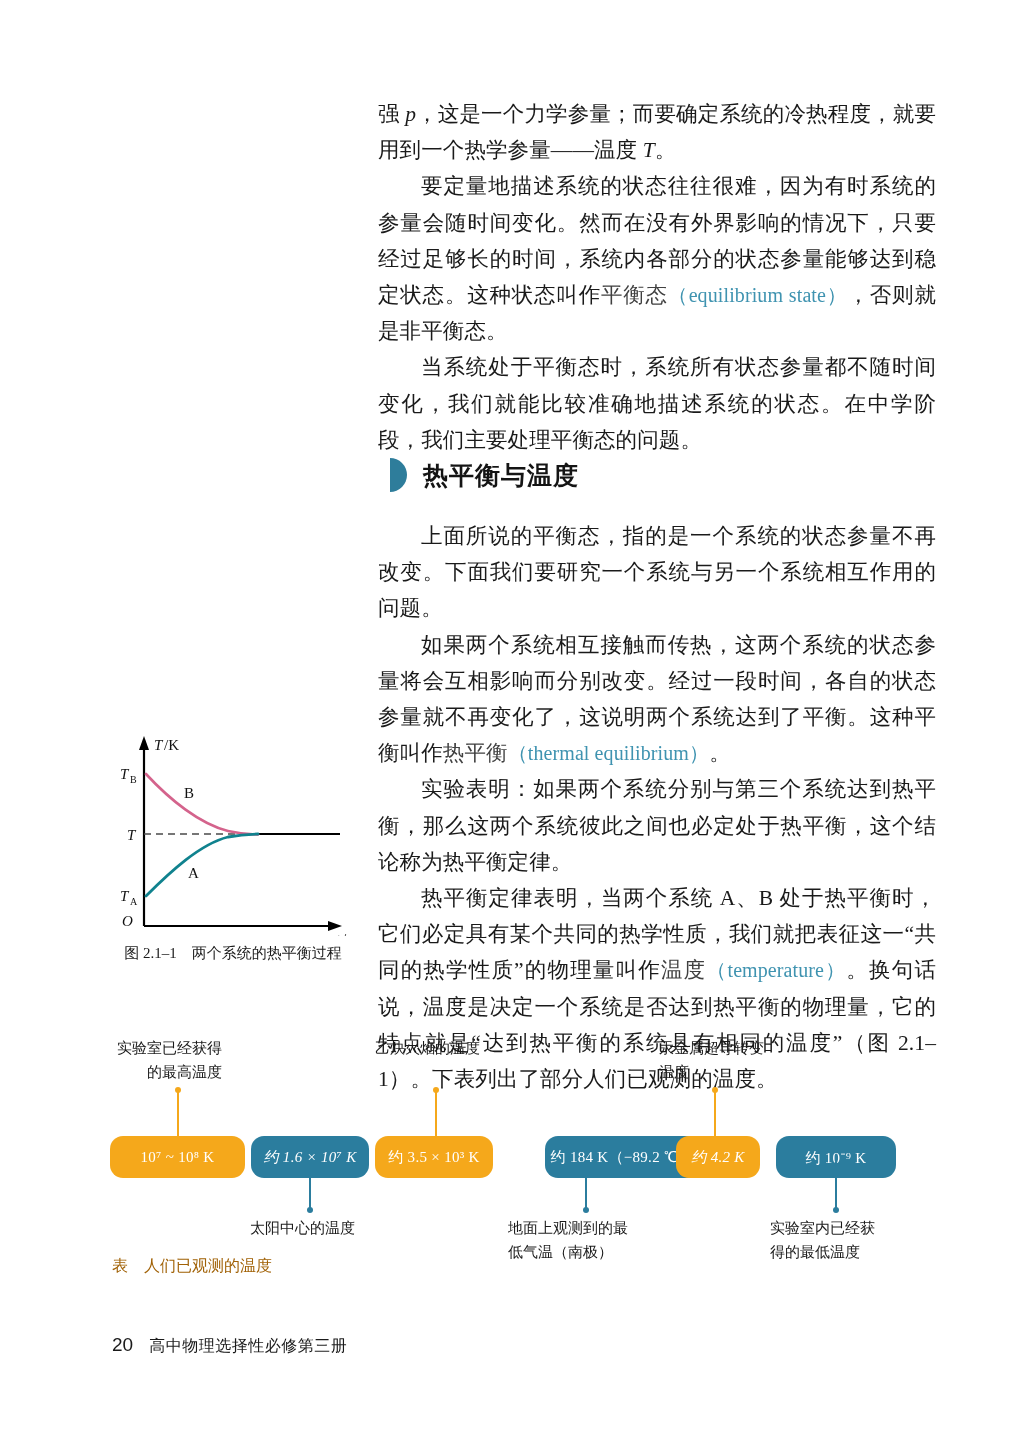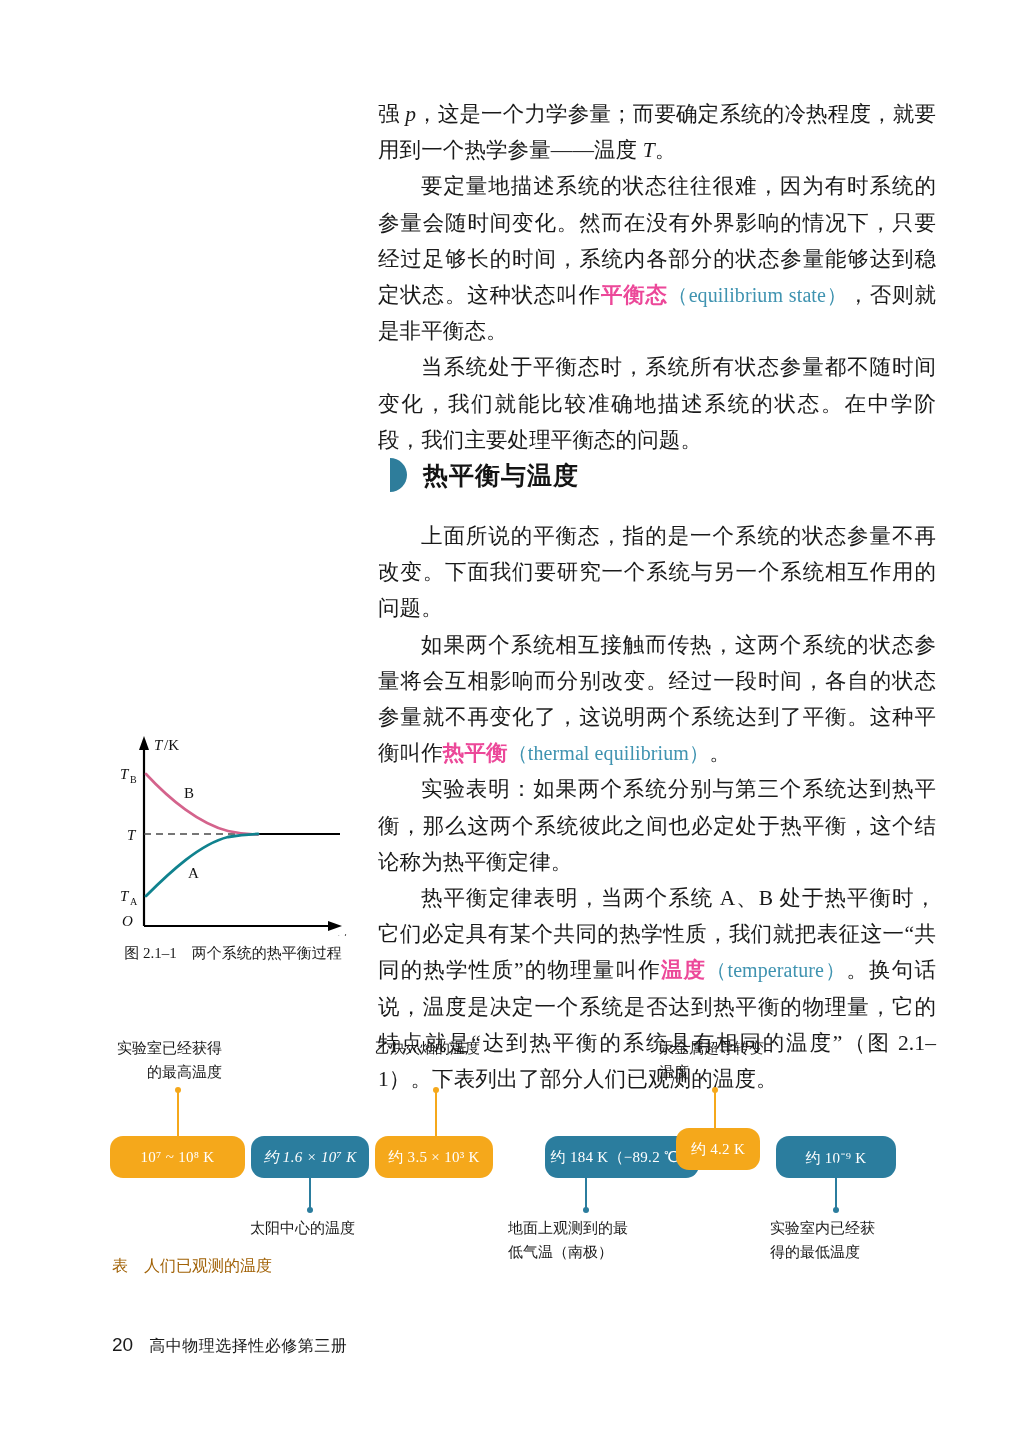--- a/index.html
+++ b/index.html
@@ -27,22 +27,22 @@
     font-size: 21.5px;
     line-height: 36.2px;
     text-align: justify;
     text-justify: inter-ideograph;
     letter-spacing: 0.1px;
     margin: 0;
     text-indent: 2em;
   }
   .para.no-indent { text-indent: 0; }
   .term {
-    color: #ec4899;
-    font-weight: bold;
+    color: #404040;
+    font-weight: normal;
   }
   .term-en {
     color: #3f93b0;
     font-weight: normal;
     font-family: "Liberation Serif", serif;
     font-size: 20px;
   }
   .ital { font-style: italic; font-family: "Liberation Serif", serif; }
 
   
@@ -239,21 +239,21 @@
       <span class="dot top"></span>
     </div>
   <div class="leader orange" style="left:714px; top:60px; height:50px;">
       <span class="dot top"></span>
     </div>
 
   <div class="pill orange" style="left:110px; width:135px; top:106px;">10⁷ ~ 10⁸ K</div>
   <div class="pill blue" style="left:251px; width:118px; top:106px;font-style:italic;">约 1.6 × 10⁷ K</div>
   <div class="pill orange" style="left:375px; width:118px; top:106px;">约 3.5 × 10³ K</div>
   <div class="pill blue" style="left:509px; width:154px; top:106px;margin-left:36px;">约 184 K（−89.2 ℃）</div>
-  <div class="pill orange" style="left:676px; width:84px;  top:98px;">约 4.2 K</div>
+  <div class="pill orange" style="left:676px; width:84px;  top:106px;font-style:italic;">约 4.2 K</div>
   <div class="pill blue" style="left:776px; width:120px; top:106px;">约 10⁻⁹ K</div>
 
   <div class="leader blue" style="left:309px; top:132px; height:48px;">
       <span class="dot bottom"></span>
     </div>
   <div class="leader blue" style="left:585px; top:132px; height:48px;">
       <span class="dot bottom"></span>
     </div>
   <div class="leader blue" style="left:835px; top:132px; height:48px;">
       <span class="dot bottom"></span>

